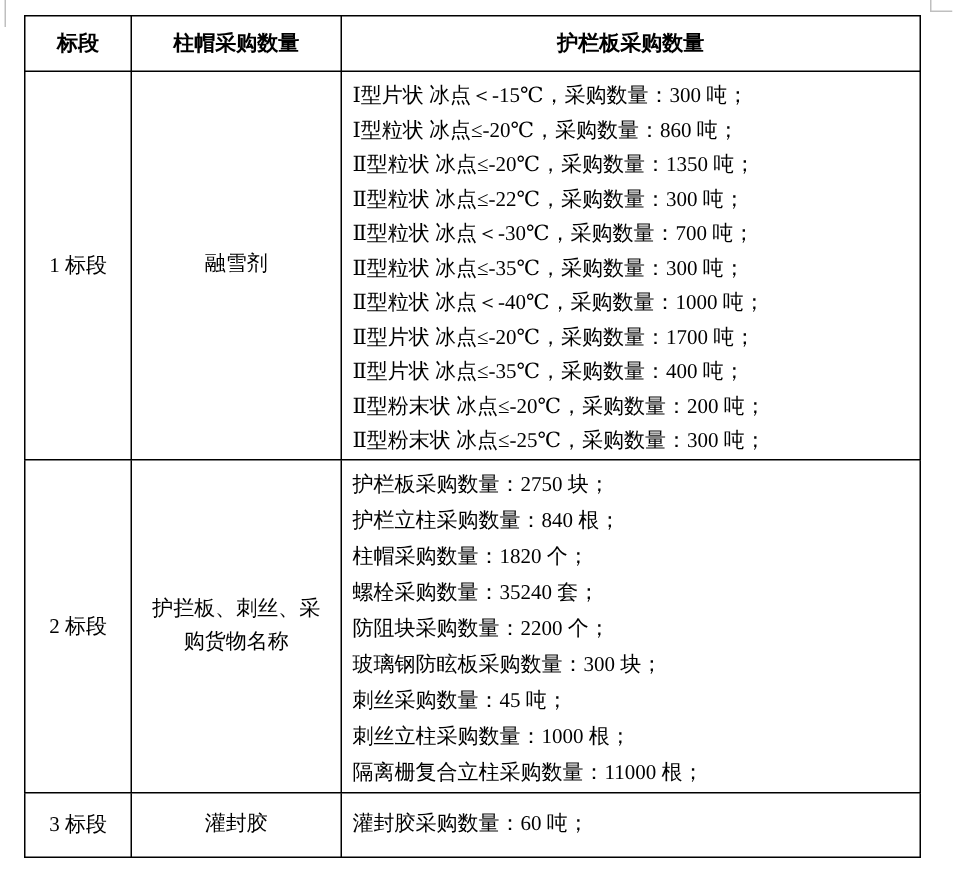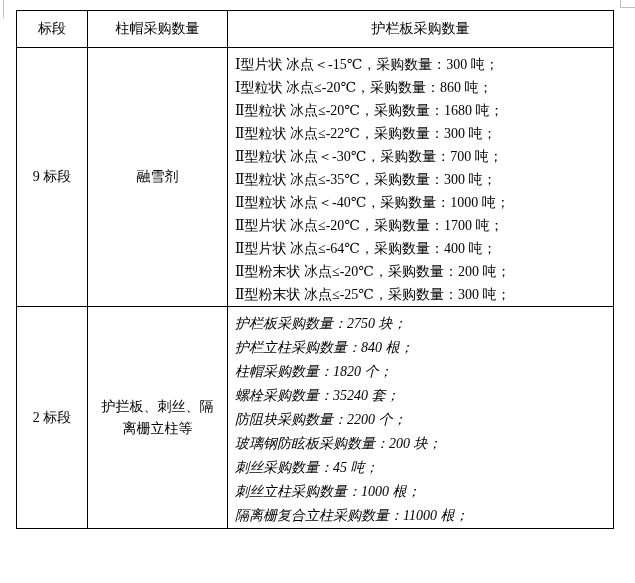--- a/index.html
+++ b/index.html
@@ -32,34 +32,34 @@
     font-size: 14px;
     padding: 0;
     vertical-align: middle;
     text-align: center;
     box-sizing: border-box;
   }
   .col-section { width: 71px; }
   .col-goods   { width: 140px; }
   .col-content { width: 386px; }
 
-  tr.header-row th { height: 37px; }
+  tr.header-row th { height: 37px; font-weight: bold; }
   tr.row-1 { height: 258px; }
   tr.row-2 { height: 217px; }
   tr.row-3 { height: 43px; }
 
   td.cell-goods .goods-text { padding: 0 10px; line-height: 22px; }
 
   td.cell-content {
     vertical-align: top;
     text-align: left;
     padding: 5px 4px 0 7px;
   }
   tr.row-1 td.cell-content .line { line-height: 23px; }
-  tr.row-2 td.cell-content .line { line-height: 24px; font-style: italic; }
+  tr.row-2 td.cell-content .line { line-height: 24px; }
   tr.row-3 td.cell-content { vertical-align: middle; padding-top: 0; }
   tr.row-3 td.cell-content .line { line-height: 16px; }
 </style>
 </head>
 <body>
 
 <div class="page">
 
   <div class="mark mark-tl-v"></div>
   <div class="mark mark-tr-v"></div>
@@ -73,51 +73,60 @@
     </colgroup>
     <thead>
       <tr class="header-row">
         <th>标段</th>
         <th>柱帽采购数量</th>
         <th>护栏板采购数量</th>
       </tr>
     </thead>
     <tbody>
       <tr class="row-1">
-        <td class="cell-section">9 标段</td>
+        <td class="cell-section">1 标段</td>
         <td class="cell-goods">
           <div class="goods-text">融雪剂</div>
         </td>
         <td class="cell-content">
           <div class="line">Ⅰ型片状 冰点＜-15℃，采购数量：300 吨；</div>
           <div class="line">Ⅰ型粒状 冰点≤-20℃，采购数量：860 吨；</div>
-          <div class="line">Ⅱ型粒状 冰点≤-20℃，采购数量：1680 吨；</div>
+          <div class="line">Ⅱ型粒状 冰点≤-20℃，采购数量：1350 吨；</div>
           <div class="line">Ⅱ型粒状 冰点≤-22℃，采购数量：300 吨；</div>
           <div class="line">Ⅱ型粒状 冰点＜-30℃，采购数量：700 吨；</div>
           <div class="line">Ⅱ型粒状 冰点≤-35℃，采购数量：300 吨；</div>
           <div class="line">Ⅱ型粒状 冰点＜-40℃，采购数量：1000 吨；</div>
           <div class="line">Ⅱ型片状 冰点≤-20℃，采购数量：1700 吨；</div>
-          <div class="line">Ⅱ型片状 冰点≤-64℃，采购数量：400 吨；</div>
+          <div class="line">Ⅱ型片状 冰点≤-35℃，采购数量：400 吨；</div>
           <div class="line">Ⅱ型粉末状 冰点≤-20℃，采购数量：200 吨；</div>
           <div class="line">Ⅱ型粉末状 冰点≤-25℃，采购数量：300 吨；</div>
         </td>
       </tr>
       <tr class="row-2">
         <td class="cell-section">2 标段</td>
         <td class="cell-goods">
-          <div class="goods-text">护拦板、刺丝、隔离栅立柱等</div>
+          <div class="goods-text">护拦板、刺丝、采购货物名称</div>
         </td>
         <td class="cell-content">
           <div class="line">护栏板采购数量：2750 块；</div>
           <div class="line">护栏立柱采购数量：840 根；</div>
           <div class="line">柱帽采购数量：1820 个；</div>
           <div class="line">螺栓采购数量：35240 套；</div>
           <div class="line">防阻块采购数量：2200 个；</div>
-          <div class="line">玻璃钢防眩板采购数量：200 块；</div>
+          <div class="line">玻璃钢防眩板采购数量：300 块；</div>
           <div class="line">刺丝采购数量：45 吨；</div>
           <div class="line">刺丝立柱采购数量：1000 根；</div>
           <div class="line">隔离栅复合立柱采购数量：11000 根；</div>
+        </td>
+      </tr>
+      <tr class="row-3">
+        <td class="cell-section">3 标段</td>
+        <td class="cell-goods">
+          <div class="goods-text">灌封胶</div>
+        </td>
+        <td class="cell-content">
+          <div class="line">灌封胶采购数量：60 吨；</div>
         </td>
       </tr>
     </tbody>
   </table>
 
 </div>
 
 </body></html>

